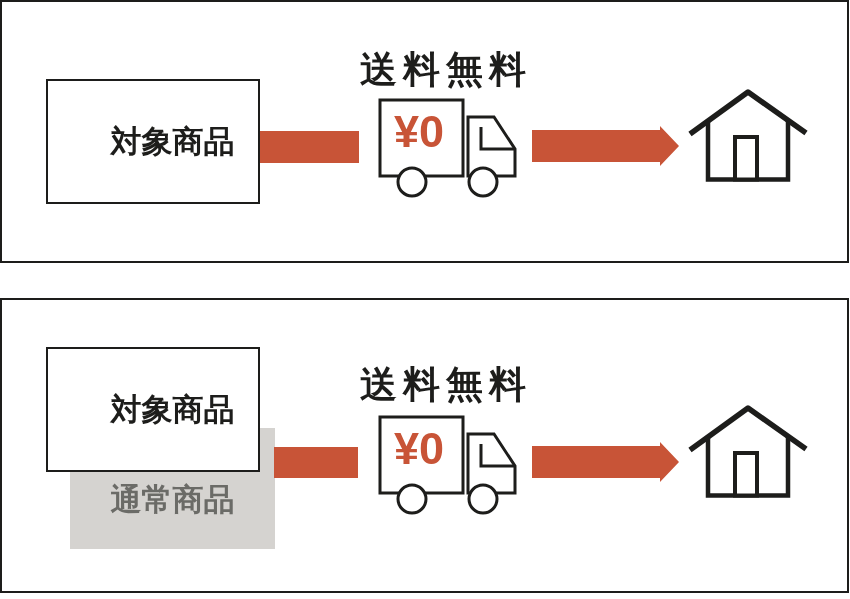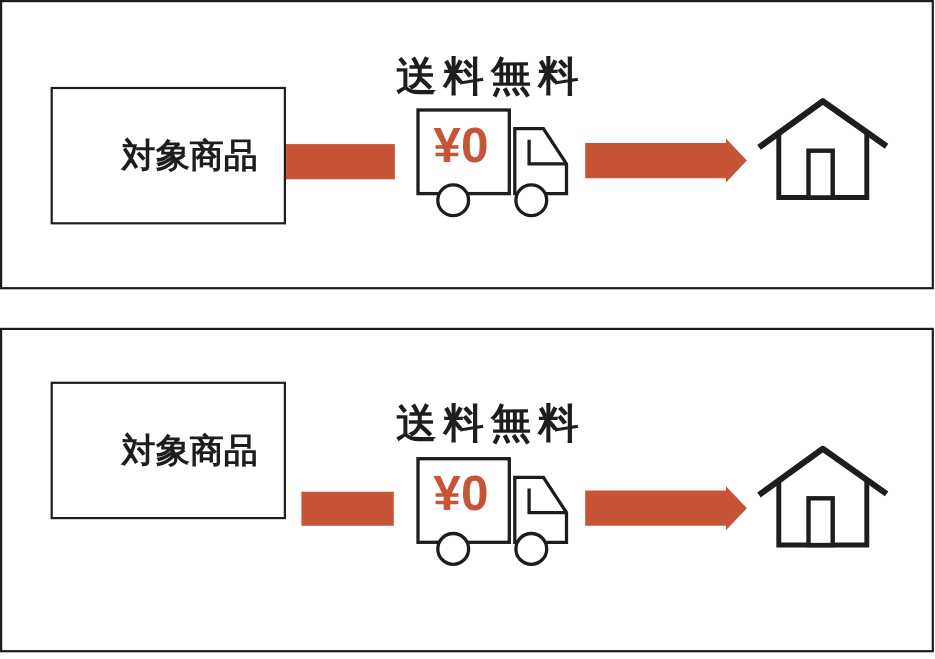--- a/index.html
+++ b/index.html
@@ -121,20 +121,23 @@
 
   <svg class="house-svg" viewBox="0 0 125 95">
     <path class="roof" d="M4,46 L62,4 L120,45"></path>
     <path class="walls" d="M22,33 L22,91.5 L102,91.5 L102,33"></path>
     <rect class="door" x="49" y="49" width="22" height="42.5"></rect>
   </svg>
 </div>
 
 <div class="panel" id="panel-bottom">
 
+  <div class="gray-box">
+    <div class="gray-box-label">通常商品</div>
+  </div>
 
   <div class="product-box">
     <span class="jp-label">対象商品</span>
   </div>
 
   <div class="connector-bar"></div>
 
   <div class="ship-label">送料無料</div>
 
   <svg class="truck-svg" viewBox="0 0 145 105">

